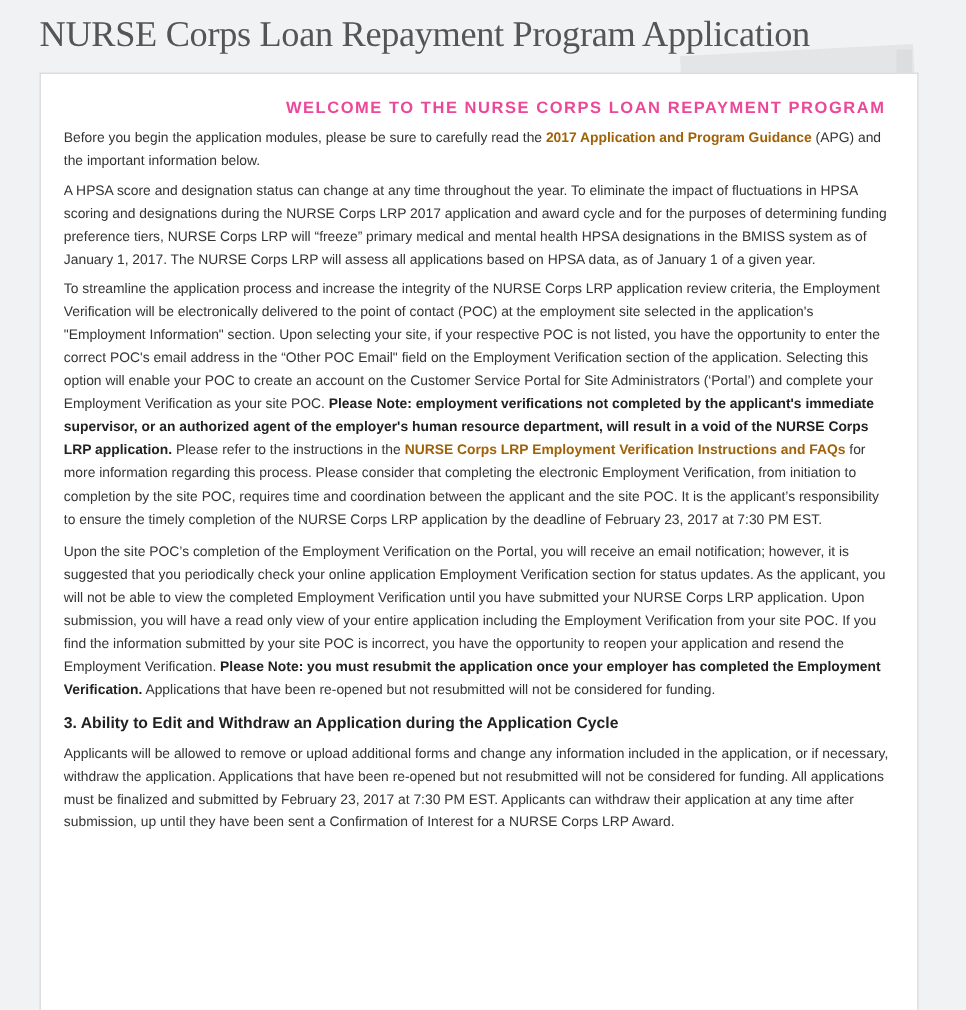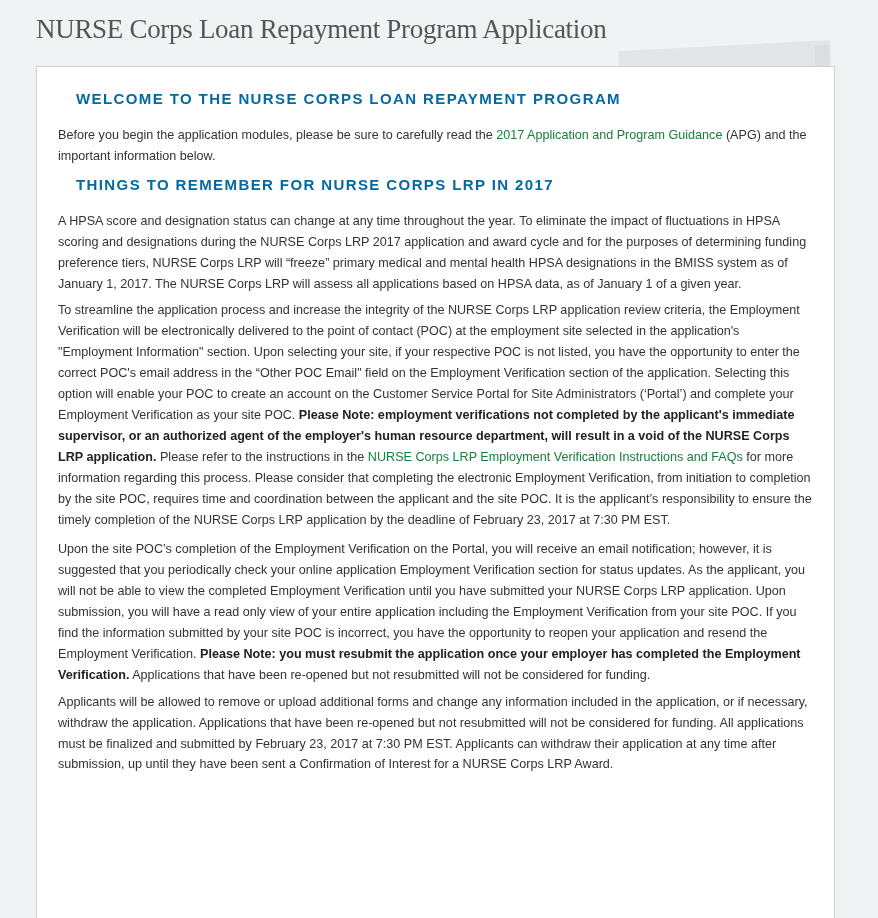--- a/index.html
+++ b/index.html
@@ -6,67 +6,67 @@
   body {
     width: 878px; height: 918px; overflow: hidden;
     background: #f0f2f4;
     font-family: "Liberation Sans", sans-serif;
     color: #333;
     position: relative;
   }
   .page-title {
     position: absolute; left: 36px; top: 14px;
     font-family: "Liberation Serif", serif;
-    font-size: 27px; color: #555; letter-spacing: -0.3px;
+    font-size: 33px; color: #555; letter-spacing: -0.3px;
     margin: 0; font-weight: normal;
   }
   .paper-back {
     position: absolute; left: 620px; top: 40px; width: 212px; height: 40px;
     background: #e4e5e6;
     transform: rotate(-3deg);
     transform-origin: right bottom;
   }
   .paper-back2 {
     position: absolute; left: 815px; top: 45px; width: 14px; height: 30px;
     background: #dcdddf;
   }
   .card {
     position: absolute; left: 36px; top: 66px; width: 799px; height: 870px;
     background: #fff; border: 1px solid #cfd1d3; box-sizing: border-box;
     padding: 22px 21px 0 21px;
   }
   h2 {
-    margin: 18px; font-size: 15px; font-weight: bold; letter-spacing: 1.4px;
-    color: #0369a1; text-transform: uppercase;
+    margin: 8px; font-size: 15px; font-weight: bold; letter-spacing: 1.4px;
+    color: #ec4899; text-transform: uppercase; text-align: right;
   }
   h2.first { margin-top: 1px; }
   h2.second { margin-top: 9px; }
   h3 {
     margin: 6px 0 0 0; font-size: 14.3px; font-weight: bold; color: #222; line-height: 22px;
   }
   p {
     margin: 6px 0 0 0; font-size: 12.6px; line-height: 20.9px; color: #333;
   }
   p.intro { margin-top: 6px; }
   b { color: #222; }
-  a { color: #15803d; font-weight: normal; text-decoration: none; }
+  a { color: #a16207; font-weight: bold; text-decoration: none; }
   .gap { margin-top: 9px; }
 </style>
 </head>
 <body>
 
 <h1 class="page-title">NURSE Corps Loan Repayment Program Application</h1>
 <div class="paper-back"></div>
 <div class="paper-back2"></div>
 
 <div class="card">
   <h2 class="first">WELCOME TO THE NURSE CORPS LOAN REPAYMENT PROGRAM</h2>
   <p class="intro"><span>Before you begin the application modules, please be sure to carefully read the </span><a href="#">2017 Application and Program Guidance</a><span> (APG) and the important information below.</span></p>
 
-  <h2 class="second">THINGS TO REMEMBER FOR NURSE CORPS LRP IN 2017</h2>
 
   <p>A HPSA score and designation status can change at any time throughout the year. To eliminate the impact of fluctuations in HPSA scoring and designations during the NURSE Corps LRP 2017 application and award cycle and for the purposes of determining funding preference tiers, NURSE Corps LRP will “freeze” primary medical and mental health HPSA designations in the BMISS system as of January 1, 2017. The NURSE Corps LRP will assess all applications based on HPSA data, as of January 1 of a given year.</p>
 
   <p><span>To streamline the application process and increase the integrity of the NURSE Corps LRP application review criteria, the Employment Verification will be electronically delivered to the point of contact (POC) at the employment site selected in the application's "Employment Information" section. Upon selecting your site, if your respective POC is not listed, you have the opportunity to enter the correct POC's email address in the “Other POC Email" field on the Employment Verification section of the application. Selecting this option will enable your POC to create an account on the Customer Service Portal for Site Administrators (‘Portal’) and complete your Employment Verification as your site POC. </span><b>Please Note: employment verifications not completed by the applicant's immediate supervisor, or an authorized agent of the employer's human resource department, will result in a void of the NURSE Corps LRP application.</b><span> Please refer to the instructions in the </span><a href="#">NURSE Corps LRP Employment Verification Instructions and FAQs</a><span> for more information regarding this process. Please consider that completing the electronic Employment Verification, from initiation to completion by the site POC, requires time and coordination between the applicant and the site POC. It is the applicant’s responsibility to ensure the timely completion of the NURSE Corps LRP application by the deadline of February 23, 2017 at 7:30 PM EST.</span></p>
   <p class="gap"><span>Upon the site POC’s completion of the Employment Verification on the Portal, you will receive an email notification; however, it is suggested that you periodically check your online application Employment Verification section for status updates. As the applicant, you will not be able to view the completed Employment Verification until you have submitted your NURSE Corps LRP application.  Upon submission, you will have a read only view of your entire application including the Employment Verification from your site POC. If you find the information submitted by your site POC is incorrect, you have the opportunity to reopen your application and resend the Employment Verification. </span><b>Please Note: you must resubmit the application once your employer has completed the Employment Verification.</b><span> Applications that have been re-opened but not resubmitted will not be considered for funding.</span></p>
 
+  <h3 class="gap">3. Ability to Edit and Withdraw an Application during the Application Cycle</h3>
   <p>Applicants will be allowed to remove or upload additional forms and change any information included in the application, or if necessary, withdraw the application. Applications that have been re-opened but not resubmitted will not be considered for funding. All applications must be finalized and submitted by February 23, 2017 at 7:30 PM EST. Applicants can withdraw their application at any time after submission, up until they have been sent a Confirmation of Interest for a NURSE Corps LRP Award.</p>
 </div>
 
 </body></html>

